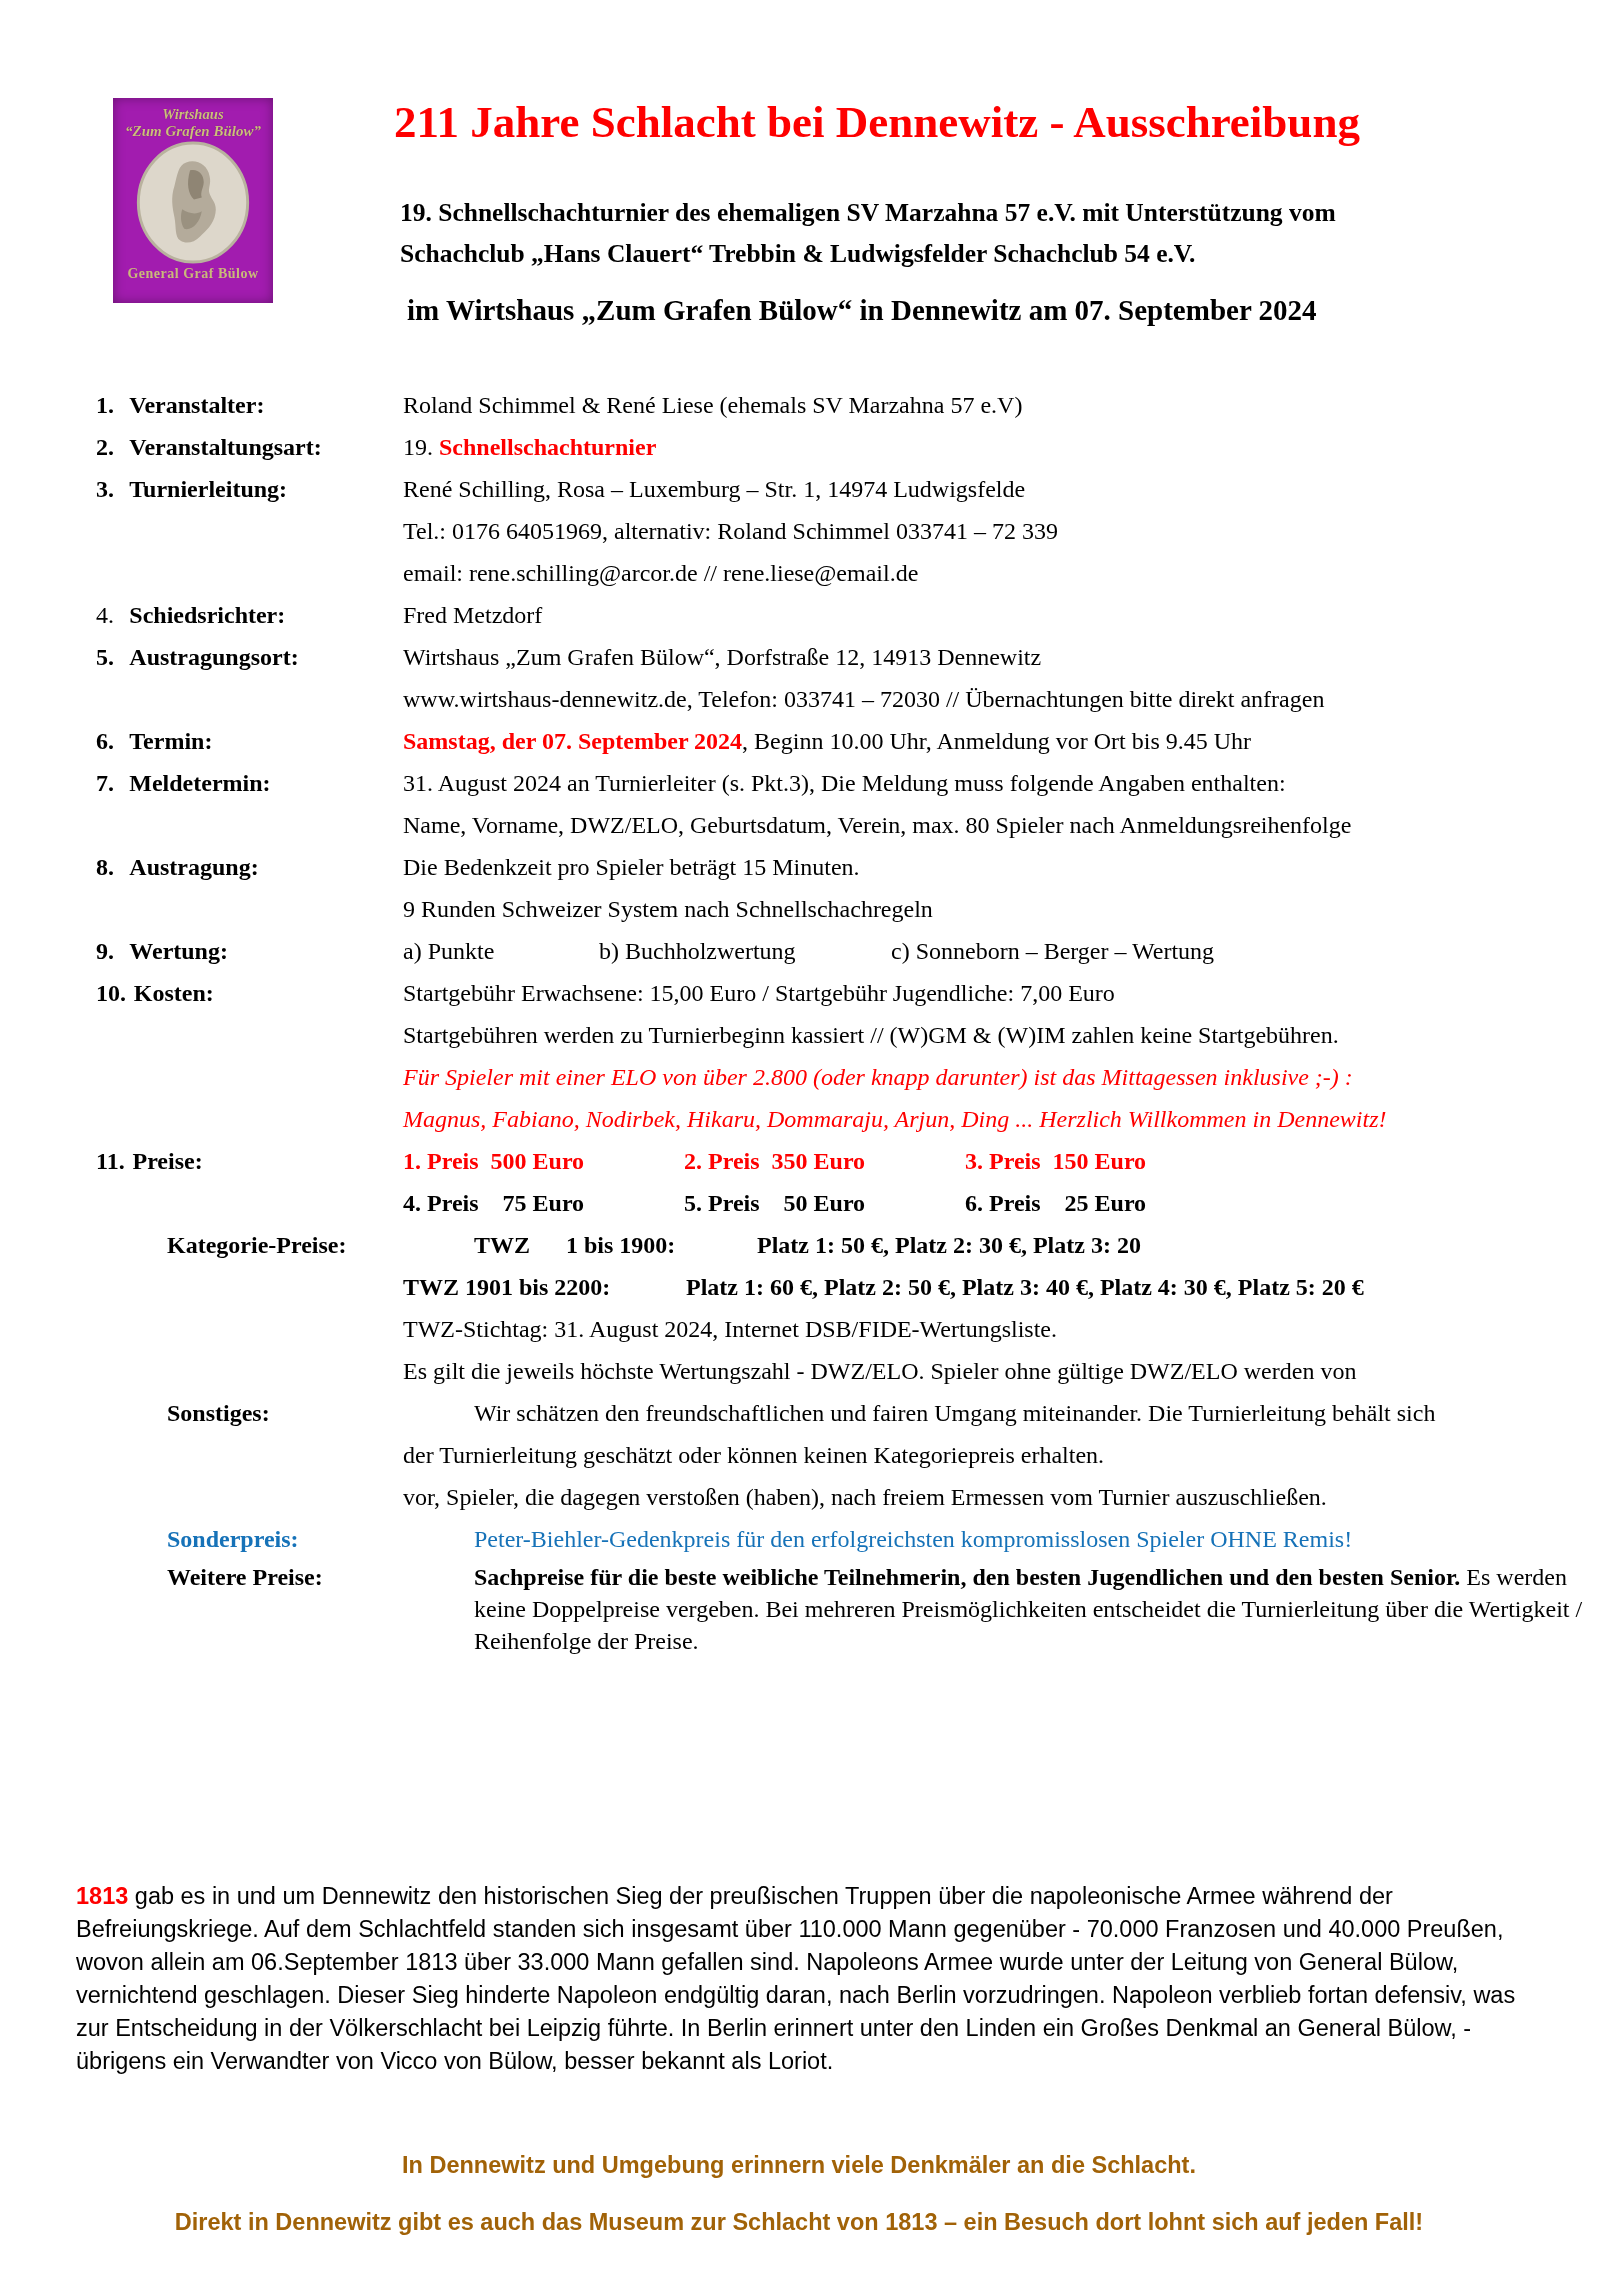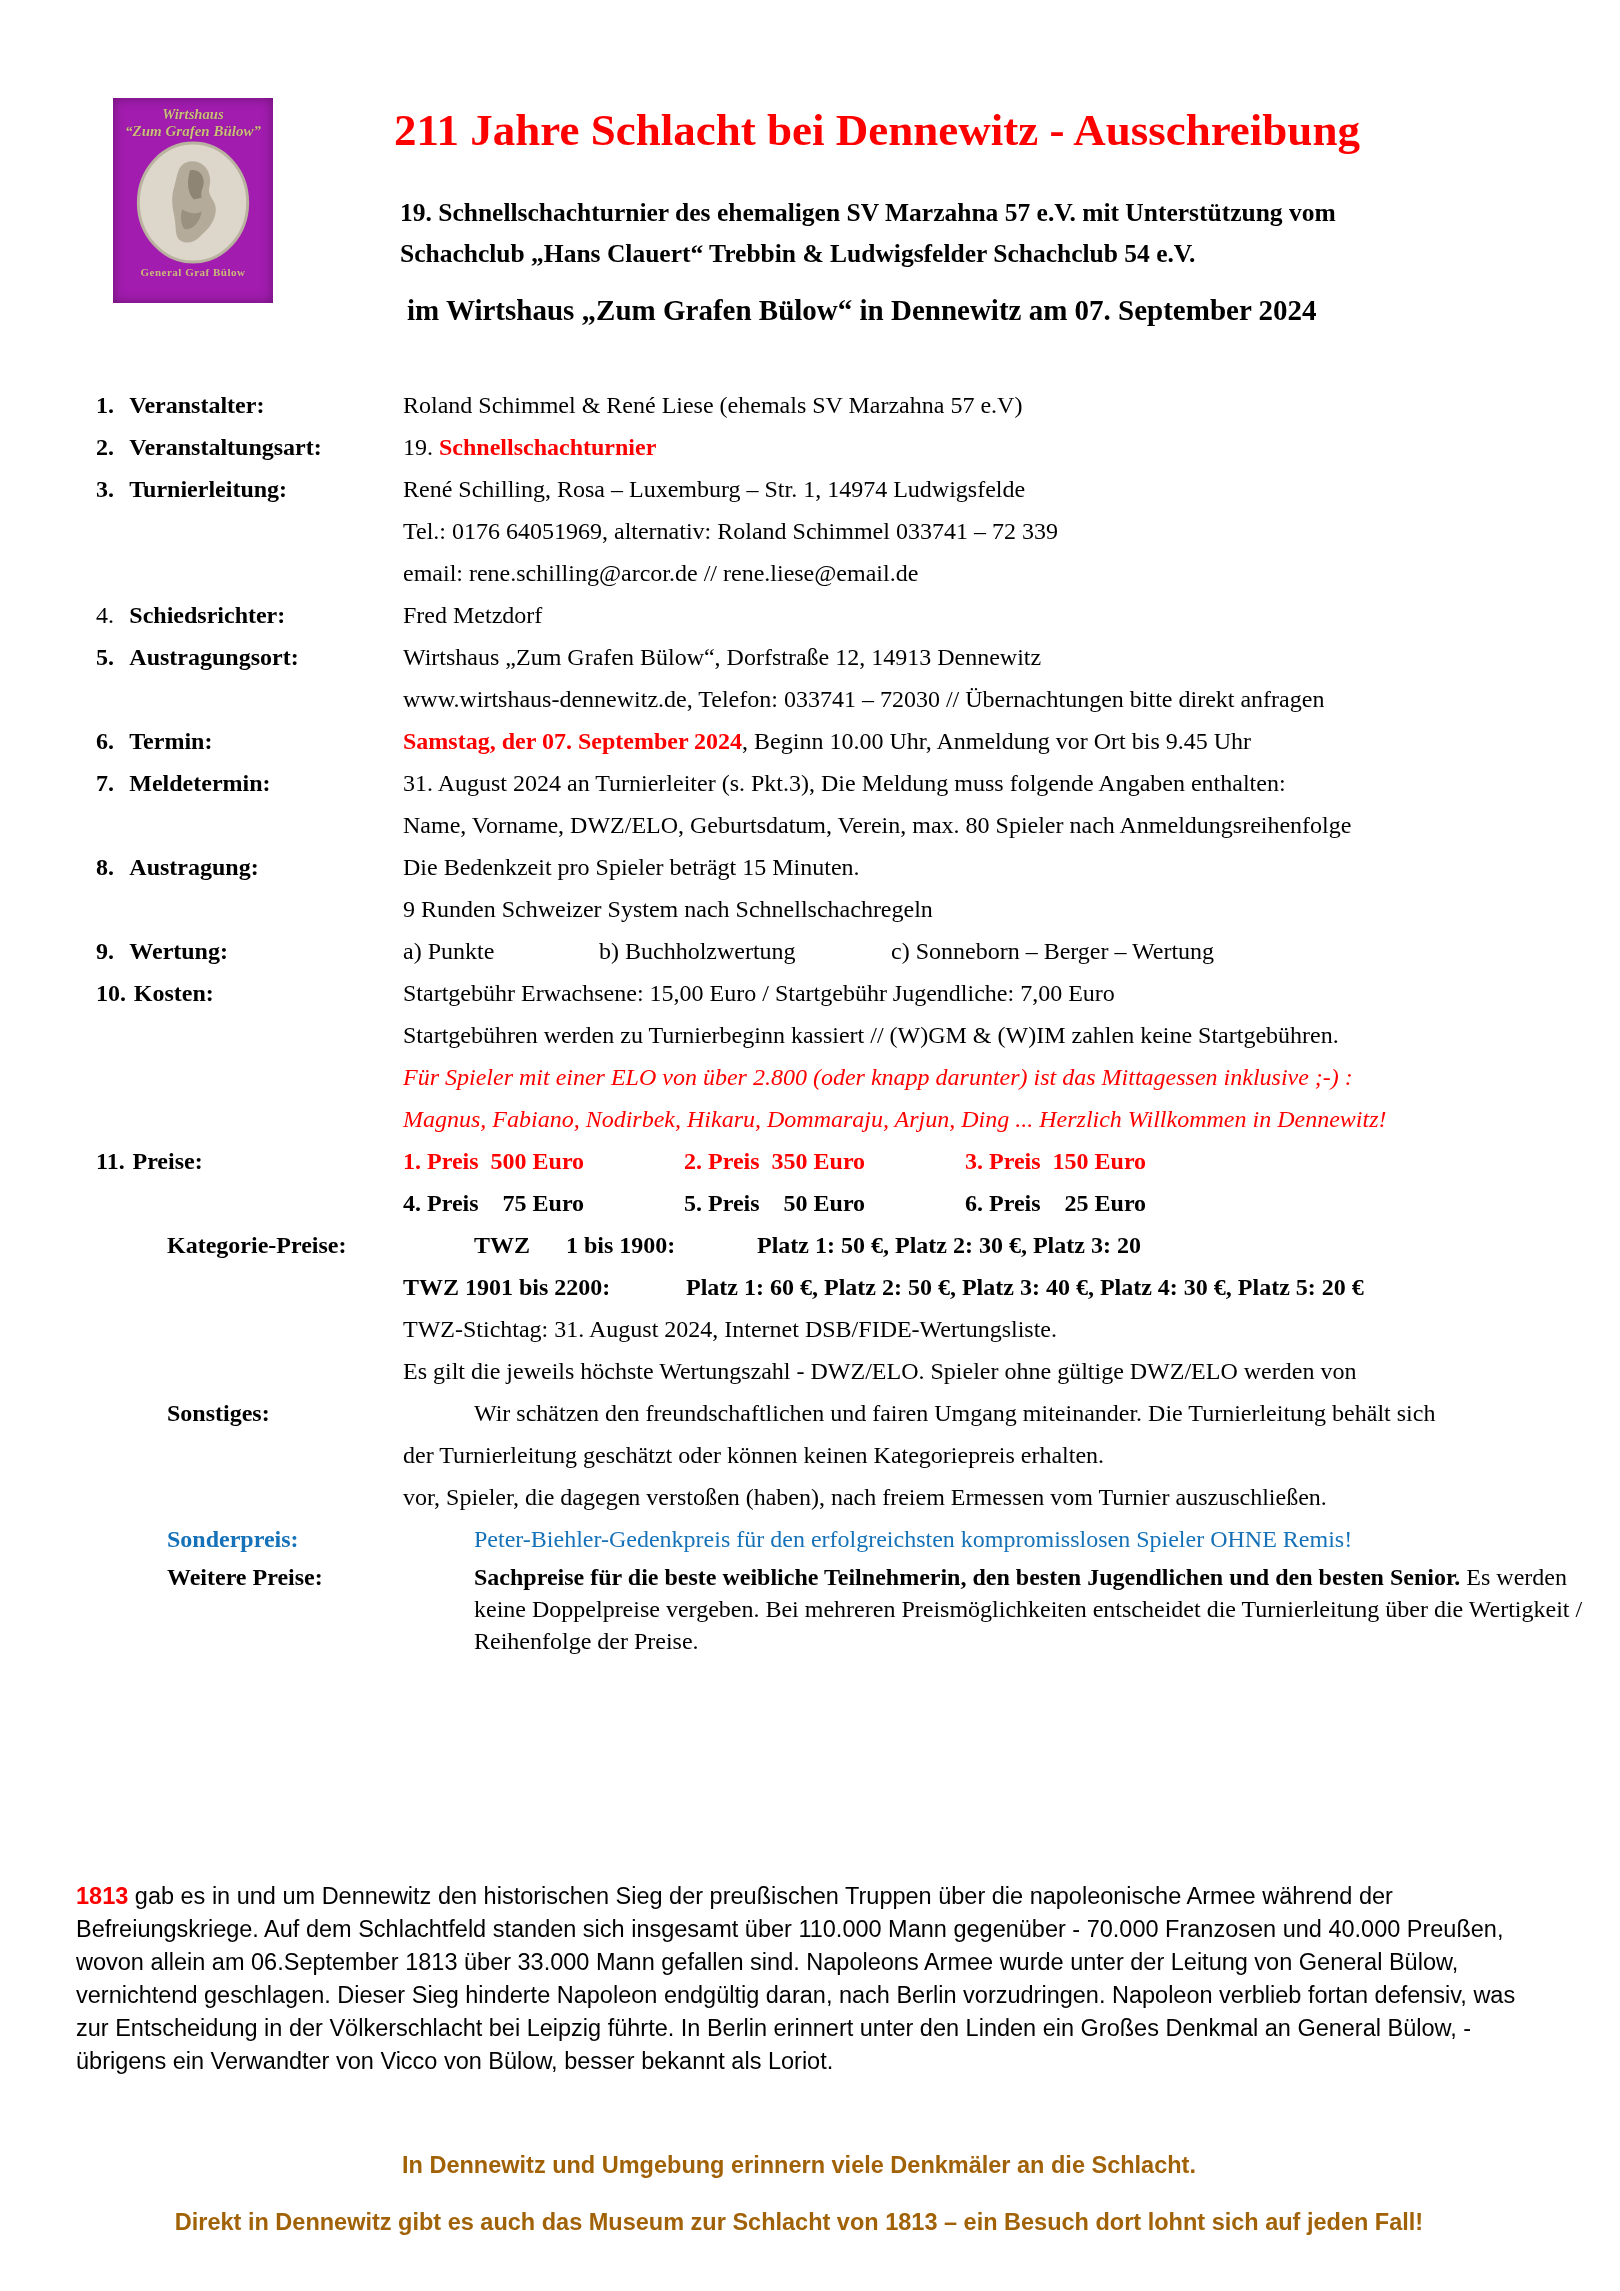--- a/index.html
+++ b/index.html
@@ -21,26 +21,26 @@
   }
   .logo-script{
     color:#cdbe7c;font-style:italic;text-align:center;
     font-family:"Liberation Serif",serif;
     line-height:16.7px;font-size:14.7px;margin-top:7.8px;white-space:nowrap;
     text-shadow:0 0 1px rgba(0,0,0,.4);
   }
   .logo-script .l2{font-size:15px;}
   .logo svg{margin-top:2px;}
   .logo-caption{
-    color:#c9ba79;font-size:11px;margin-top:2px;letter-spacing:0.5px;
+    color:#c9ba79;font-size:14px;margin-top:2px;letter-spacing:0.5px;
     font-family:"Liberation Serif",serif;white-space:nowrap;
   }
   
   .title{
-    position:absolute;left:394px;top:104px;
+    position:absolute;left:394px;top:96px;
     font-size:45px;font-weight:bold;color:#fe0000;white-space:nowrap;
   }
   .subtitle{
     position:absolute;left:400px;top:192px;
     font-size:25.5px;font-weight:bold;line-height:41px;width:1078px;
   }
   .venue{
     position:absolute;left:407px;top:294px;
     font-size:29px;font-weight:bold;white-space:nowrap;
   }

